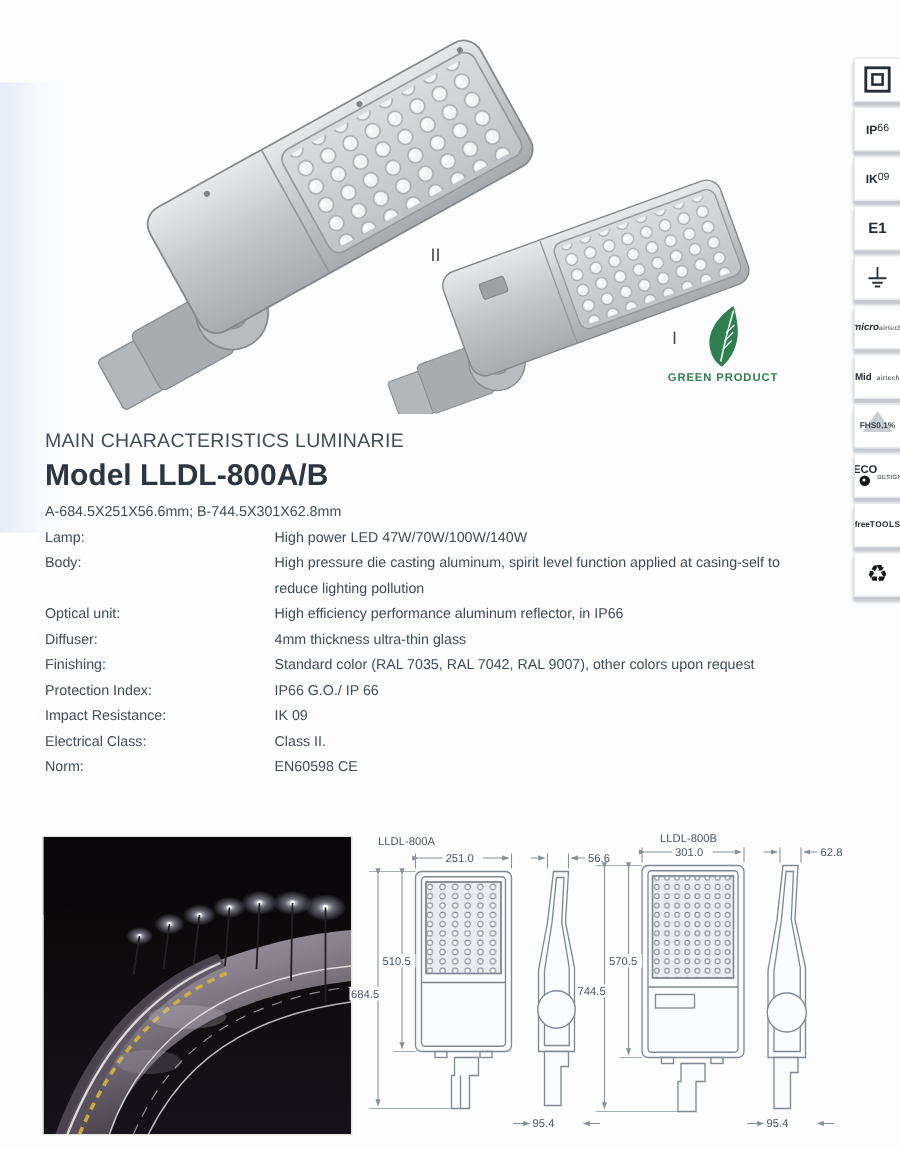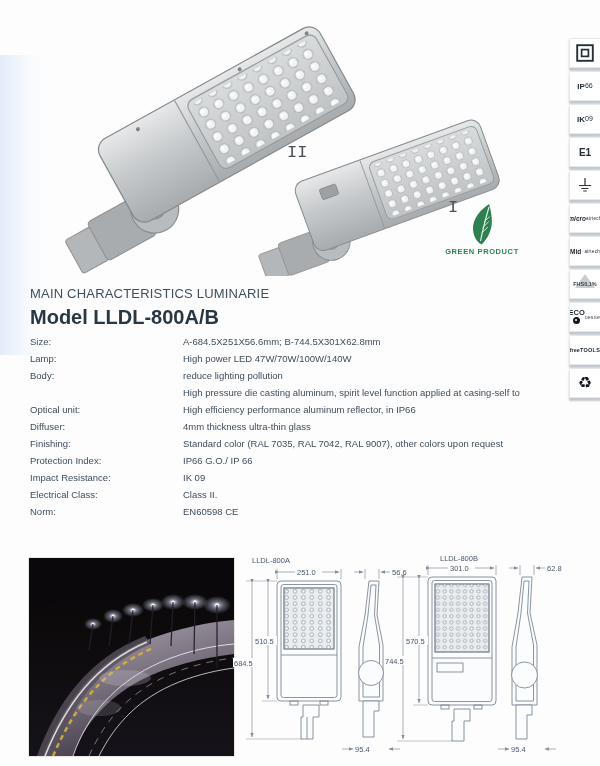--- a/index.html
+++ b/index.html
@@ -7,22 +7,22 @@
     width:600px;height:766px;position:relative;overflow:hidden;
     background:#fdfdfd;
     font-family:"Liberation Sans","DejaVu Sans",sans-serif;
     -webkit-font-smoothing:antialiased;
   }
   .ghost{position:absolute;left:0;top:55px;width:46px;height:300px;
     background:linear-gradient(90deg,rgba(205,222,245,.55),rgba(230,240,252,.25) 60%,rgba(255,255,255,0));
     pointer-events:none;}
   
   #hero{position:absolute;left:0;top:0;}
-  .roman{position:absolute;font-family:Liberation Mono, monospace;
-    font-size:17px;color:#4a4f55;}
+  .roman{position:absolute;font-family:Liberation Sans, sans-serif;
+    font-size:12px;color:#4a4f55;margin-top:20px;}
   #tag-large{left:287px;top:143px;}
   #tag-small{left:448px;top:198px;}
   .greenblock{position:absolute;left:426px;top:203px;width:112px;text-align:center;}
   .greenblock .leaf{display:block;margin:0 auto 2px auto;}
   .greenblock .gp-label{font-size:7.5px;font-weight:bold;color:#2e8050;letter-spacing:.6px;}
   
   .badge{position:absolute;left:569px;width:30px;height:28px;background:#fff;
     border:1px solid #e6e9eb;border-radius:1px;
     box-shadow:0 3px 2px rgba(125,136,148,.45);
     display:flex;align-items:center;justify-content:center;
@@ -173,32 +173,31 @@
 </div>
 <div class="badge" style="top:368px">
   <span class="glyph">♻</span>
 </div>
 
 <div class="sec-title">MAIN CHARACTERISTICS LUMINARIE</div>
 <div class="sec-model">Model LLDL-800A/B</div>
 
 <div class="specs">
   <div class="spec-row">
-    <span class="spec-label">Size:</span>
     <span class="spec-value">A-684.5X251X56.6mm;  B-744.5X301X62.8mm</span>
   </div>
   <div class="spec-row">
     <span class="spec-label">Lamp:</span>
     <span class="spec-value">High power LED 47W/70W/100W/140W</span>
   </div>
   <div class="spec-row">
     <span class="spec-label">Body:</span>
     <span class="spec-value">
+        <span style="display:block">High pressure die casting aluminum, spirit level function applied at casing-self to</span>
         <span style="display:block">reduce lighting pollution</span>
-        <span style="display:block">High pressure die casting aluminum, spirit level function applied at casing-self to</span>
       </span>
   </div>
   <div class="spec-row">
     <span class="spec-label">Optical unit:</span>
     <span class="spec-value">High efficiency performance aluminum reflector, in IP66</span>
   </div>
   <div class="spec-row">
     <span class="spec-label">Diffuser:</span>
     <span class="spec-value">4mm thickness ultra-thin glass</span>
   </div>

